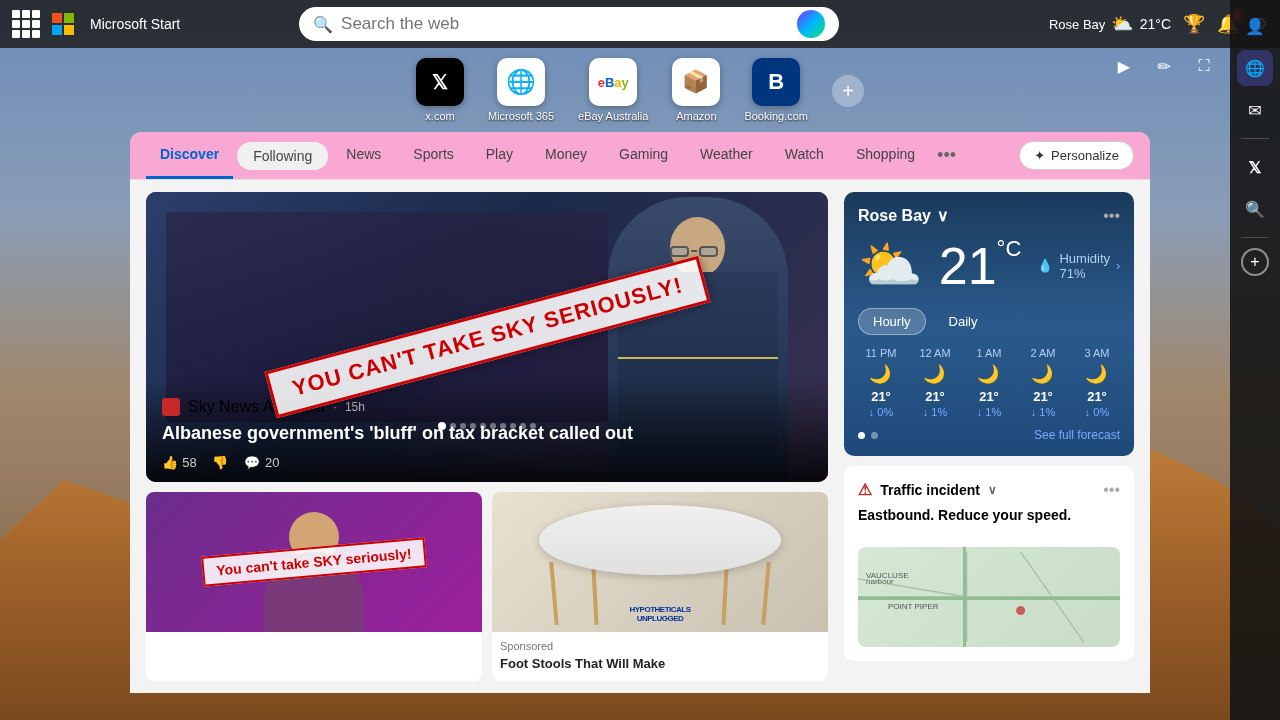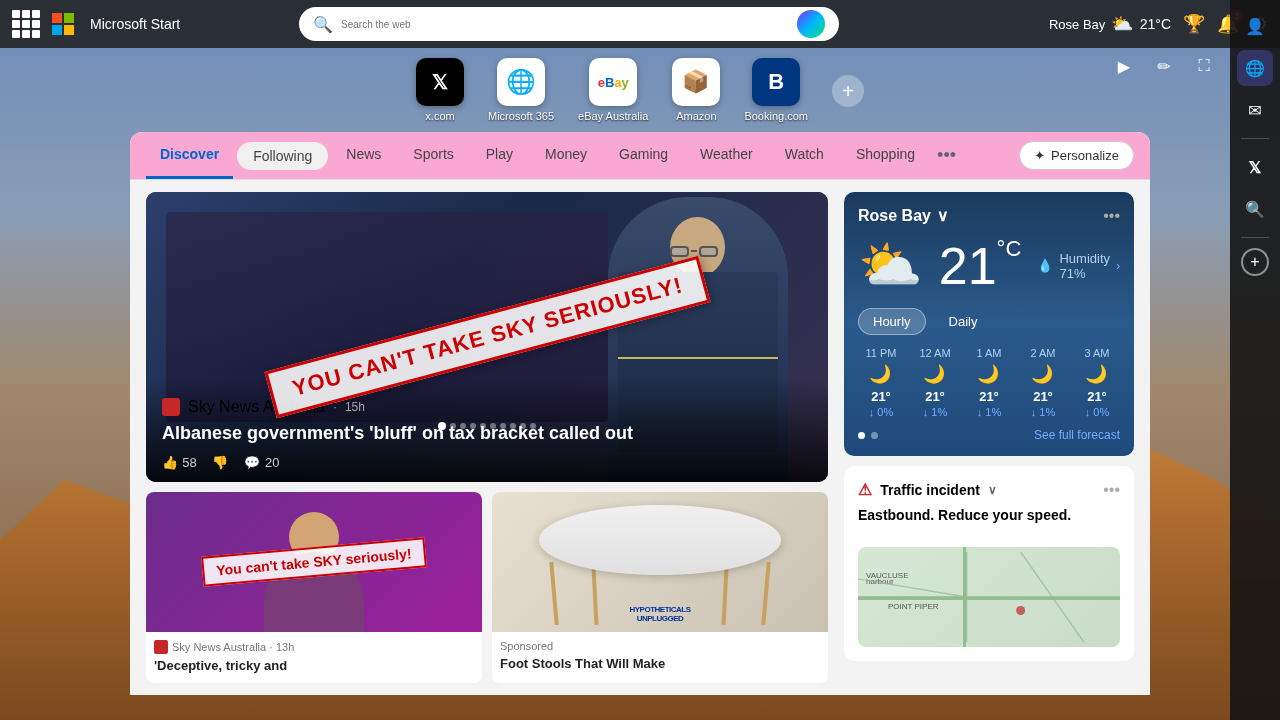--- a/index.html
+++ b/index.html
@@ -27,21 +27,21 @@
     .ms-grid { display: grid; grid-template-columns: repeat(3,8px); grid-template-rows: repeat(3,8px); gap: 2px; }
     .ms-grid-dot { width: 8px; height: 8px; background: #fff; border-radius: 1px; }
     .ms-logo { display: flex; gap: 1px; margin-right: 4px; }
     .ms-title { color: #fff; font-size: 14px; font-weight: 400; margin-right: 8px; }
     .search-bar {
       flex: 1; max-width: 540px; margin: 0 auto;
       background: #fff; border-radius: 20px;
       display: flex; align-items: center; padding: 0 14px; height: 34px; gap: 8px;
     }
     .search-icon { color: #555; font-size: 16px; }
-    .search-input { border: none; outline: none; font-size: 10px; flex: 1; color: #ef4444; background: transparent; }
+    .search-input { border: none; outline: none; font-size: 17px; flex: 1; color: #ef4444; background: transparent; }
     .search-copilot { width: 28px; height: 28px; border-radius: 50%; background: linear-gradient(135deg, #7b2ff7, #00b4ff, #00e676); display: flex; align-items: center; justify-content: center; }
 
     .topbar-right { display: flex; align-items: center; gap: 12px; margin-left: auto; }
     .weather-info { display: flex; align-items: center; gap: 6px; color: #fff; font-size: 13px; }
     .weather-icon { font-size: 18px; }
     .temp { font-size: 14px; font-weight: 500; }
     .topbar-icon { color: #fff; font-size: 18px; cursor: pointer; position: relative; }
     .notif-badge { position: absolute; top: -4px; right: -4px; background: #c62828; color: #fff; font-size: 9px; border-radius: 50%; width: 14px; height: 14px; display: flex; align-items: center; justify-content: center; }
 
     
@@ -375,27 +375,20 @@
 
         <div class="small-card">
           <div class="person-img">
             <div class="person2-head"></div>
             <div class="person2-body"></div>
 
             <div style="position:absolute;inset:0;display:flex;align-items:center;justify-content:center;pointer-events:none;">
               <div style="background:rgba(255,255,255,0.88);padding:5px 12px;transform:rotate(-5deg);font-size:14px;font-weight:900;color:#cc0000;border:2px solid #cc0000;white-space:nowrap;">You can't take SKY seriously!</div>
             </div>
           </div>
-          <div class="small-card-body">
-            <div class="small-card-source">
-              <div style="width:14px;height:14px;background:#c62828;border-radius:2px;"></div>
-              <span>Sky News Australia · 13h</span>
-            </div>
-            <div class="small-card-title">'Deceptive, tricky and</div>
-          </div>
         </div>
 
         <div class="small-card">
           <div class="stool-img">
             <div style="position:relative;width:80%;height:90%;">
 
               <div style="position:absolute;bottom:0;left:10%;width:4px;height:50%;background:#c8a060;transform:rotate(-5deg);"></div>
               <div style="position:absolute;bottom:0;right:10%;width:4px;height:50%;background:#c8a060;transform:rotate(5deg);"></div>
               <div style="position:absolute;bottom:0;left:25%;width:4px;height:45%;background:#c8a060;transform:rotate(-3deg);"></div>
               <div style="position:absolute;bottom:0;right:25%;width:4px;height:45%;background:#c8a060;transform:rotate(3deg);"></div>

